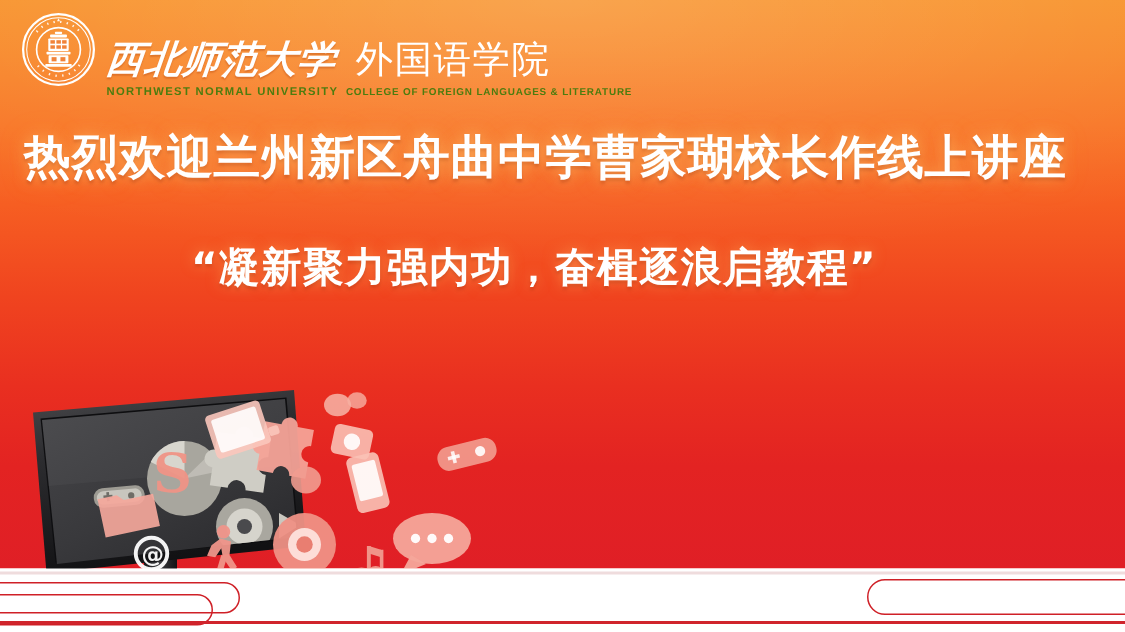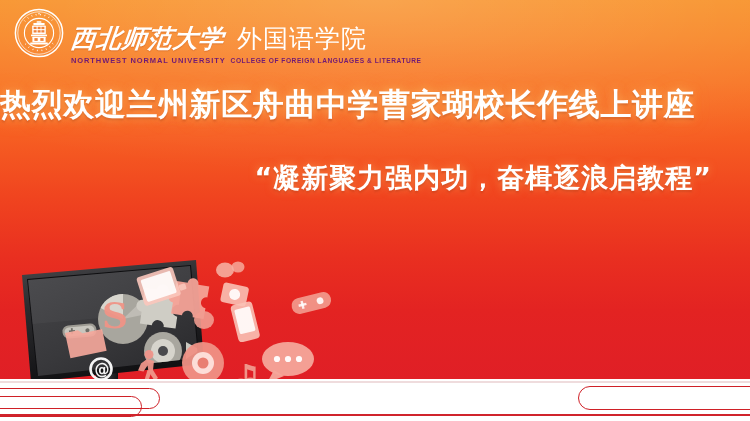--- a/index.html
+++ b/index.html
@@ -55,46 +55,47 @@
     color:#ffffff;line-height:1;
   }
   .logo-cn-brush{
     font-family:"DejaVu Serif",serif;
     font-size:25px;font-weight:700;font-style:italic;
     letter-spacing:.5px;
     transform:skewX(-6deg);
     text-shadow:0 1px 1px rgba(150,40,0,.25);
   }
   .logo-cn-unit{
-    font-family:Liberation Mono, monospace;
+    font-family:Liberation Sans, sans-serif;
     font-size:25px;font-weight:400;letter-spacing:1px;margin-top:28px;
   }
   .logo-en-row{
     display:flex;align-items:baseline;gap:5px;
-    color:#701a75;margin-top:3px;
+    color:#4d7c0f;margin-top:3px;
   }
   .logo-en-u{font-size:7.5px;letter-spacing:.9px;font-weight:700;white-space:nowrap;}
   .logo-en-c{font-size:6.6px;letter-spacing:.55px;font-weight:700;white-space:nowrap;}
 
   
   .headline{
     position:absolute;left:0;top:84px;width:634px;
     text-align:center;
     color:#ffffff;
     font-family:"DejaVu Sans","Liberation Sans",sans-serif;
     font-size:31px;font-weight:700;
     letter-spacing:.6px;
     text-shadow:0 0 9px rgba(255,210,120,.55),
                 0 0 18px rgba(255,160,60,.40),
                 0 2px 2px rgba(140,25,0,.30);
     white-space:nowrap;
+    padding-left:16px;
   }
   .subhead{
     position:absolute;left:0;top:160px;width:712px;
-    text-align:right;
+    text-align:center;
     color:#ffffff;
     font-family:"DejaVu Sans","Liberation Sans",sans-serif;
     font-size:27px;font-weight:700;
     letter-spacing:1px;
     text-shadow:0 0 9px rgba(255,200,110,.50),
                 0 2px 2px rgba(140,25,0,.28);
     white-space:nowrap;
   }
 
   

